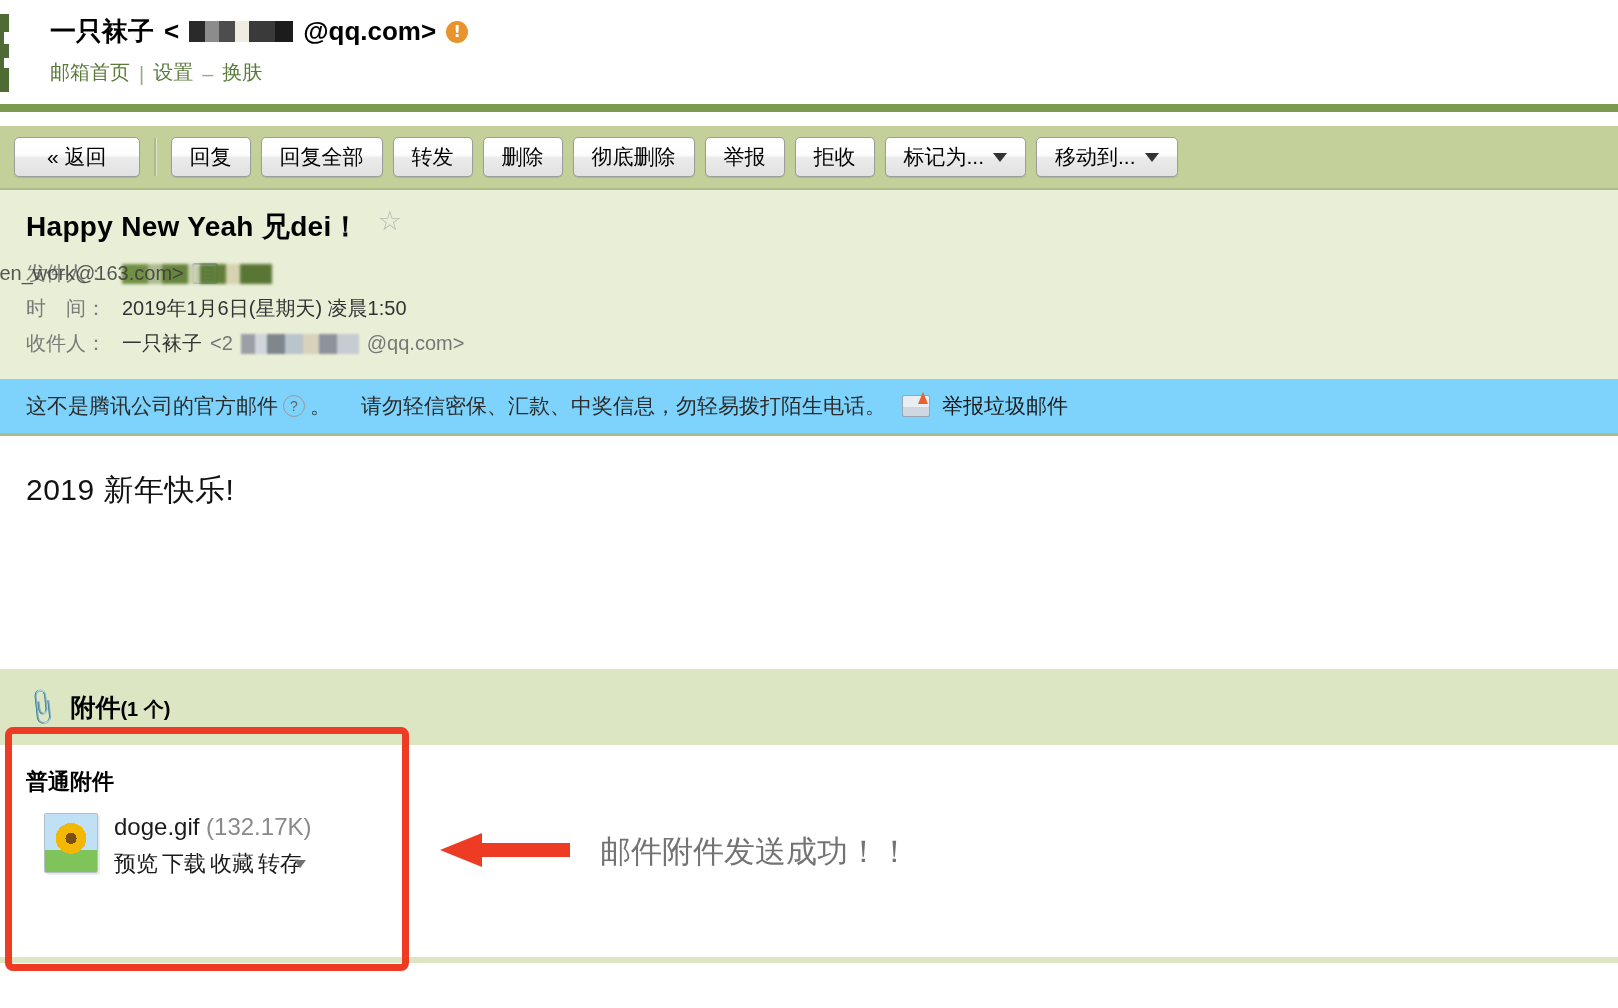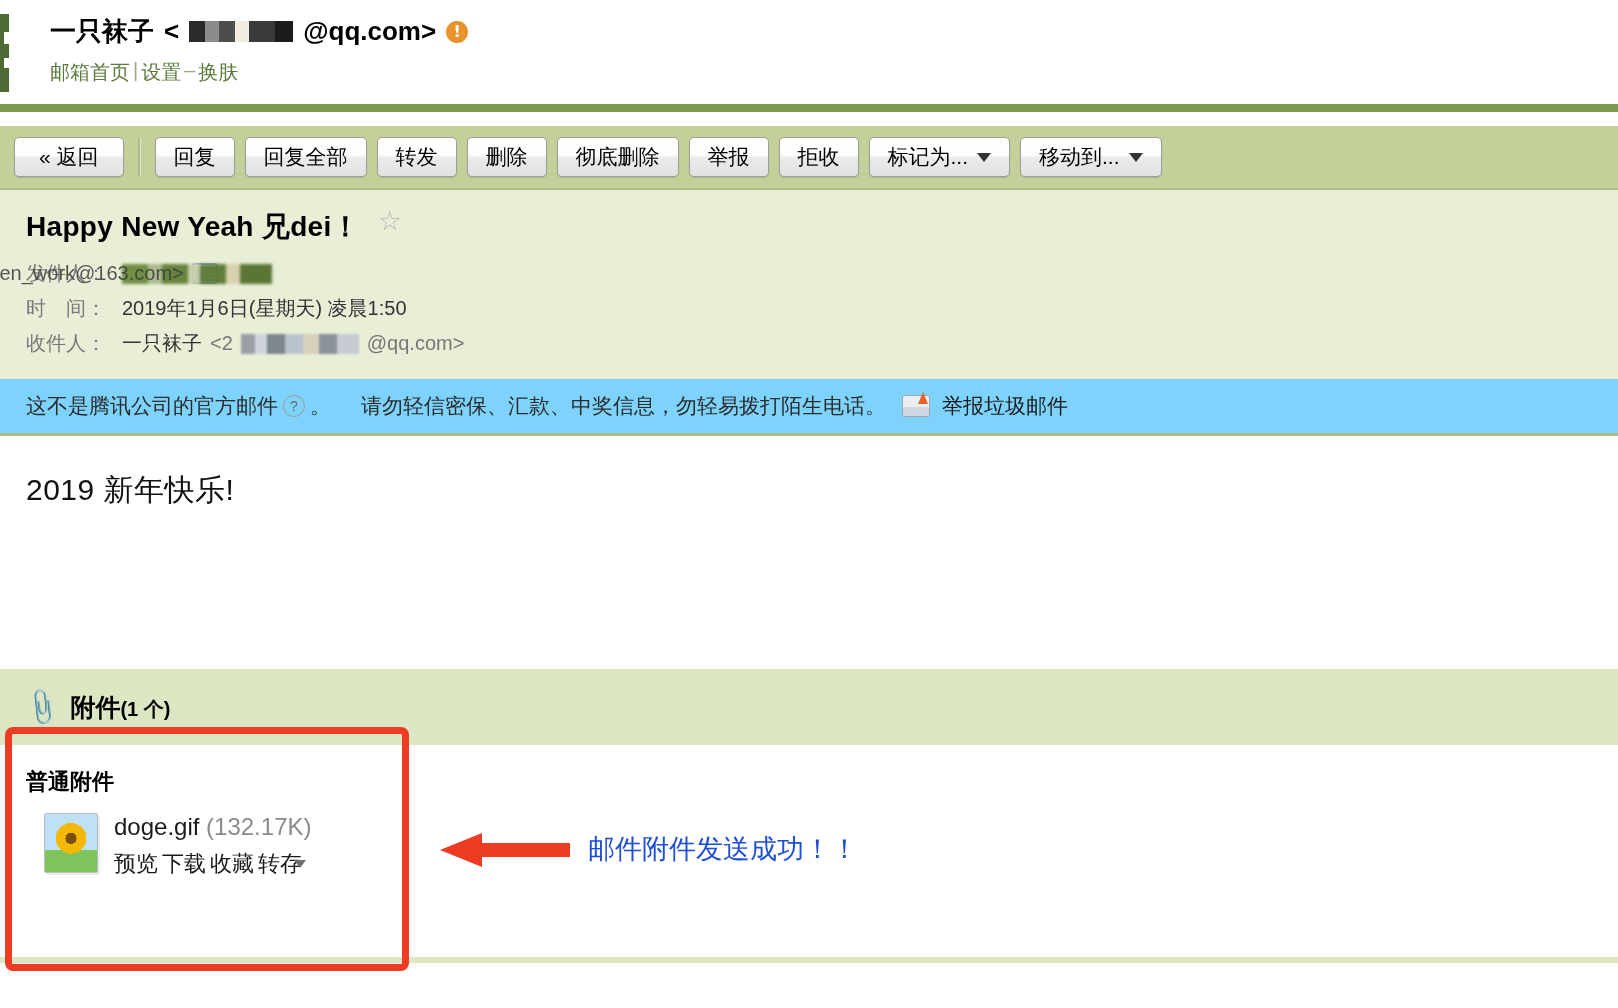--- a/index.html
+++ b/index.html
@@ -82,22 +82,22 @@
     font-size: 16px;
     font-weight: bold;
     line-height: 1;
     font-family: "DejaVu Sans", sans-serif;
   }
   .acct-line2 {
     margin-top: 10px;
     font-size: 20px;
     color: #5b7a3a;
     display: flex;
-    align-items: flex-start;
-    gap: 3px;
+    align-items: flex-end;
+    gap: 9px;
   }
   .acct-line2 .sep { color: #9aa98b; }
   .acct-line2 a {
     color: #5b7a3a;
     text-decoration: none;
     cursor: pointer;
   }
 
   
   .topbar-rule {
@@ -125,21 +125,21 @@
     font-family: "Liberation Sans", "DejaVu Sans", sans-serif;
     color: #000;
     padding: 7px 18px;
     cursor: pointer;
     white-space: nowrap;
     display: inline-flex;
     align-items: center;
     gap: 9px;
     line-height: 1.15;
   }
-  .tbtn.back { padding: 7px 24px; }
+  .tbtn.back { padding: 7px 32px; }
   .tb-divider {
     width: 2px;
     height: 38px;
     background: #aebb8b;
     border-right: 1px solid #dfe6cd;
     margin: 0 4px;
   }
   .caret {
     width: 0; height: 0;
     border-left: 7px solid transparent;
@@ -408,24 +408,24 @@
   .annot-arrow {
     position: absolute;
     left: 440px;
     top: 833px;
     width: 130px;
     height: 34px;
     pointer-events: none;
   }
   .annot-text {
     position: absolute;
-    left: 588px;
+    left: 600px;
     top: 831px;
-    font-size: 27px;
-    color: #1d4ed8;
+    font-size: 31px;
+    color: #737373;
     white-space: nowrap;
     pointer-events: none;
   }
 </style>
 </head>
 <body>
 
 <div class="account-header">
   <div class="left-deco"></div>
 

